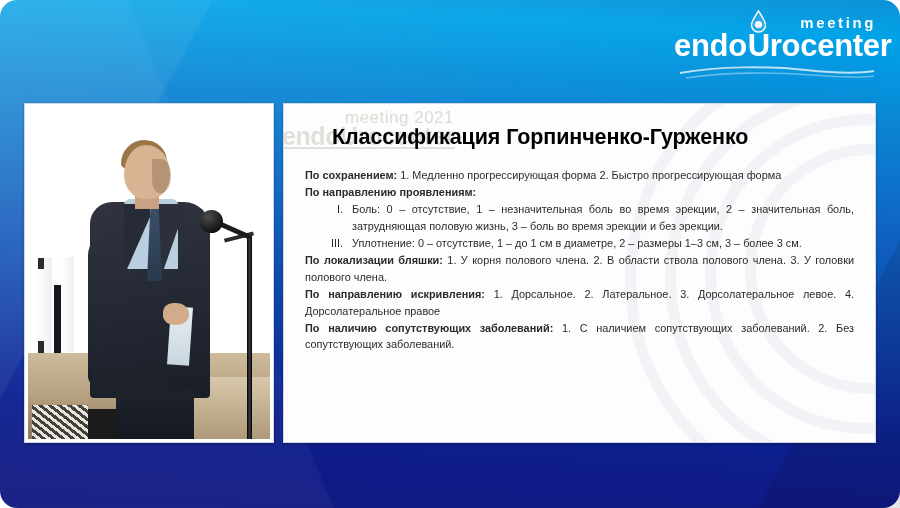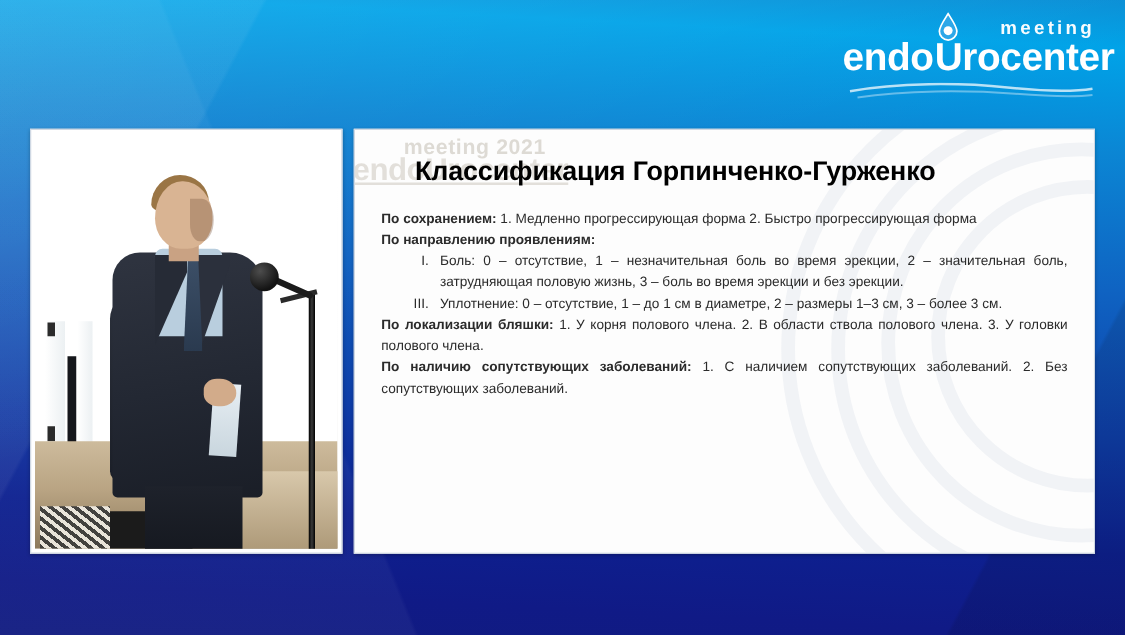--- a/index.html
+++ b/index.html
@@ -13,20 +13,21 @@
       linear-gradient(160deg, rgba(255,255,255,.10) 0%, rgba(255,255,255,0) 45%),
       linear-gradient(183deg,
         #0a8fd6 0%,
         #00a3e8 7%,
         #0b86d4 22%,
         #0f63c2 42%,
         #0e3da8 64%,
         #0d2090 80%,
         #101a86 92%,
         #111b80 100%);
+    border-radius: 17px;
   }
   
   #stage::before {
     content:""; position:absolute; inset:0;
     background:
       linear-gradient(118deg, rgba(255,255,255,.055) 0 18%, rgba(0,0,0,0) 18.3% 100%),
       linear-gradient(-62deg, rgba(0,0,0,.10) 0 12%, rgba(0,0,0,0) 12.3% 100%),
       linear-gradient(68deg, rgba(255,255,255,.04) 0 30%, rgba(0,0,0,0) 30.3% 100%);
     pointer-events:none;
   }
@@ -113,22 +114,22 @@
                background:linear-gradient(90deg,#000,#3a3a3a 50%,#000); }
   .mic-arm2 { position:absolute; left:196px; top:128px; width:30px; height:4px;
               background:#2a2a2a; transform:rotate(-14deg); }
 
   
   #slide { position:relative; width:100%; height:100%;
            background:#fdfdfd; overflow:hidden; }
   
   .arc { position:absolute; border-radius:50%; border:11px solid rgba(120,140,170,.085); }
   .wm-meeting {
-    position:absolute; left:39px; top:4px;
-    font-size:17px; font-weight:700; letter-spacing:.5px;
+    position:absolute; left:61px; top:4px;
+    font-size:17px; font-weight:400; letter-spacing:.5px;
     color:rgba(150,140,120,.30);
   }
   .wm-endo {
     position:absolute; left:-2px; top:18px;
     font-size:25px; font-weight:700; letter-spacing:-.4px;
     color:rgba(150,140,120,.26);
     text-decoration:underline;
   }
   #slide-inner { position:relative; padding:22px 21px 0 21px; }
   h1#slide-title {
@@ -226,20 +227,23 @@
           </li>
           <li>
             <span class="num">III.</span><span>Уплотнение: 0 – отсутствие, 1 – до 1 см в диаметре, 2 – размеры 1–3 см, 3 – более 3 см.</span>
           </li>
         </ul>
 
         <p class="para">
           <b>По локализации бляшки:</b><span> 1. У корня полового члена. 2. В области ствола полового члена. 3. У головки полового члена.</span>
         </p>
 
+        <p class="para">
+          <b>По направлению искривления:</b><span> 1. Дорсальное. 2. Латеральное. 3. Дорсолатеральное левое. 4. Дорсолатеральное правое</span>
+        </p>
 
 
         <p class="para">
           <b>По наличию сопутствующих заболеваний:</b><span> 1. С наличием сопутствующих заболеваний. 2. Без сопутствующих заболеваний.</span>
         </p>
       </div>
     </div>
   </div>
 
 </div>

